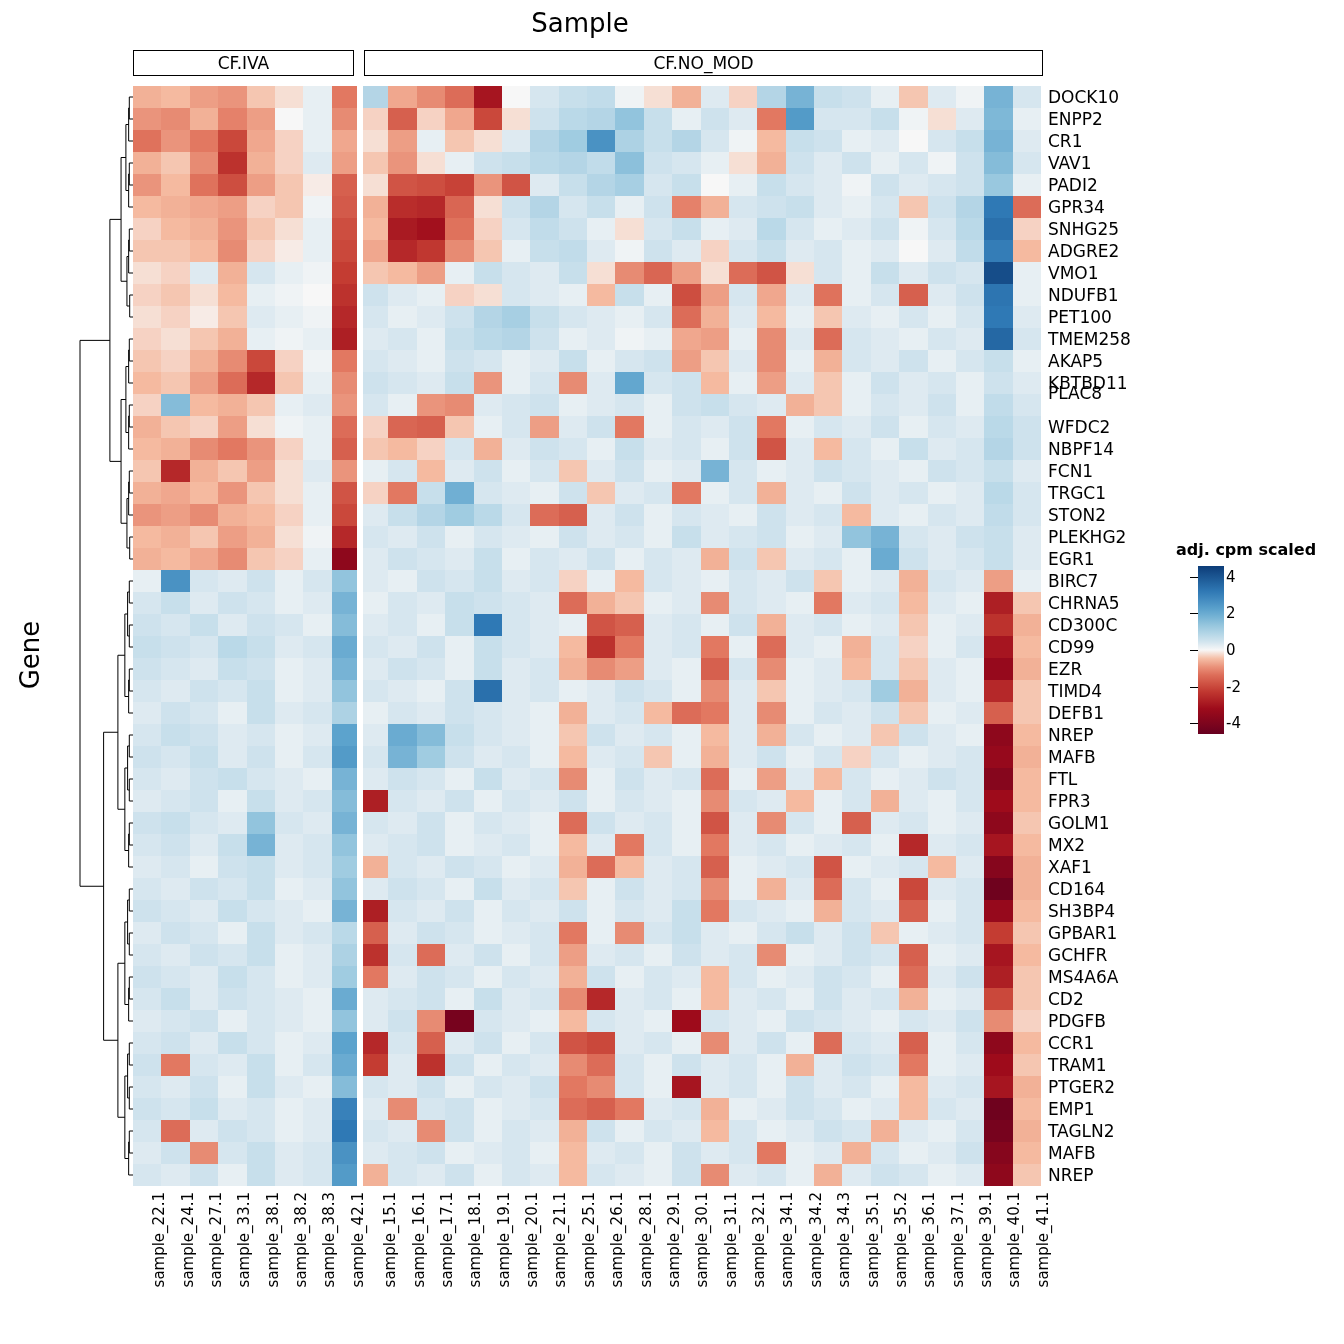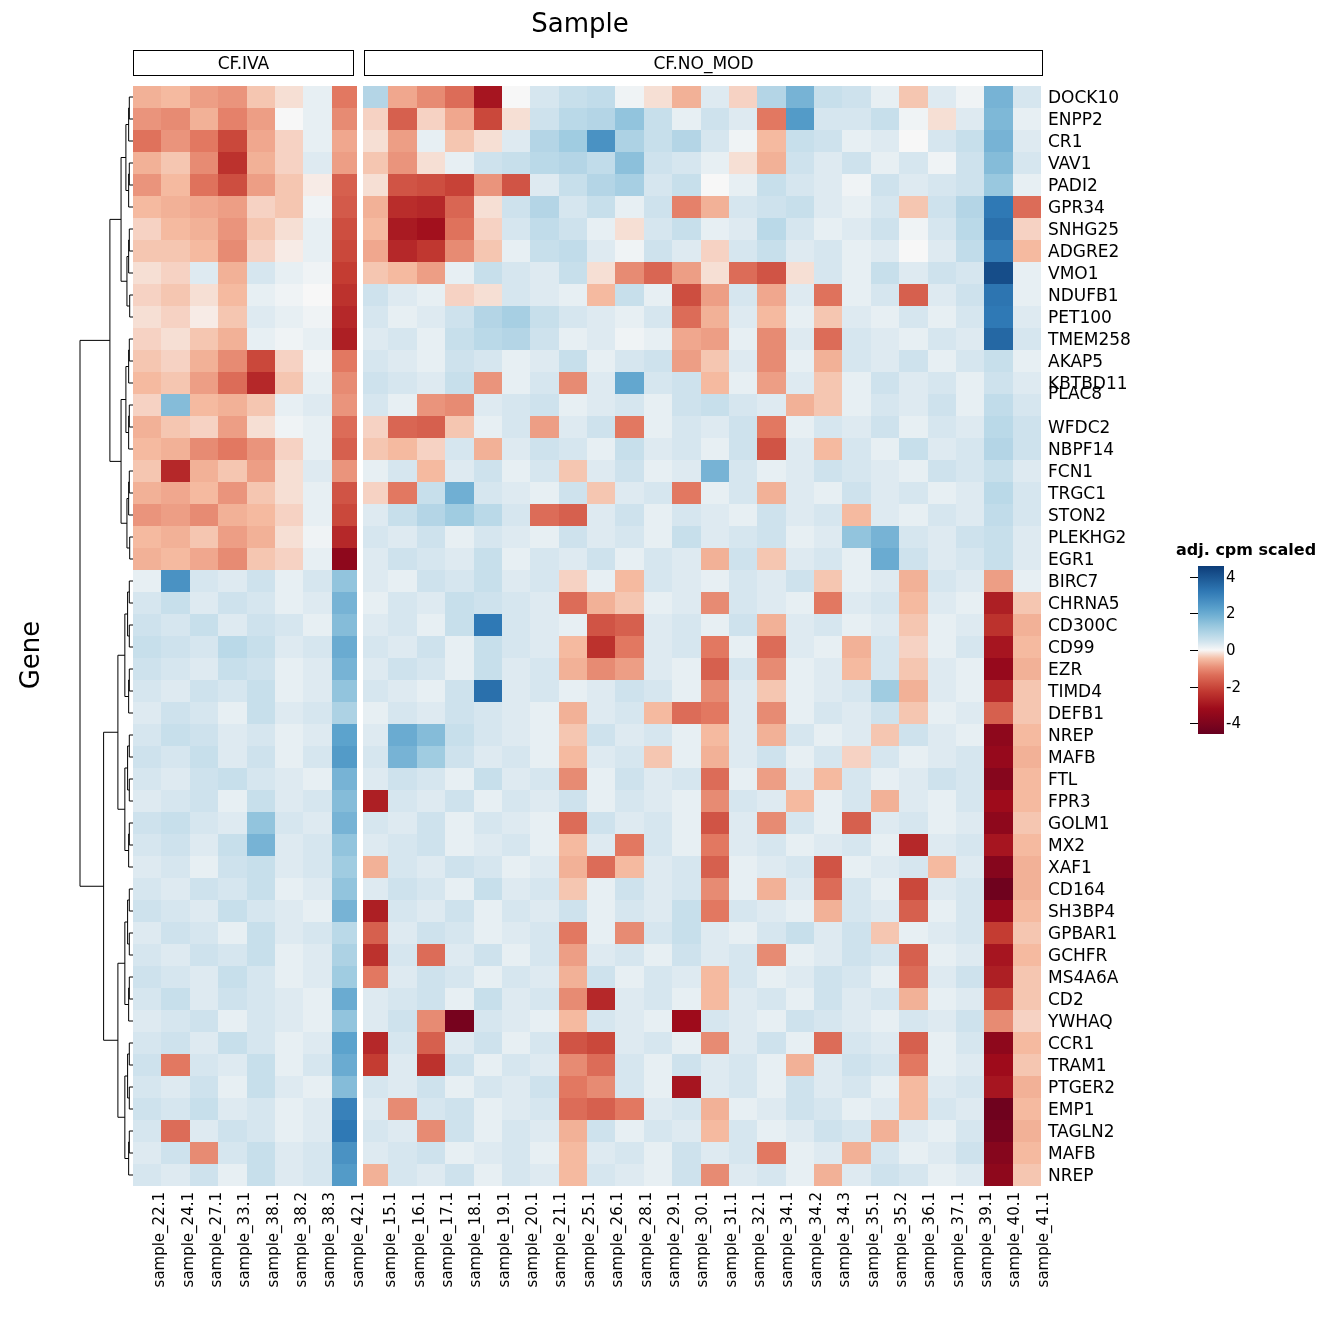--- a/index.html
+++ b/index.html
@@ -1755,21 +1755,21 @@
       <div class="row-label" style="top:707px">FPR3</div>
       <div class="row-label" style="top:729px">GOLM1</div>
       <div class="row-label" style="top:751px">MX2</div>
       <div class="row-label" style="top:773px">XAF1</div>
       <div class="row-label" style="top:795px">CD164</div>
       <div class="row-label" style="top:817px">SH3BP4</div>
       <div class="row-label" style="top:839px">GPBAR1</div>
       <div class="row-label" style="top:861px">GCHFR</div>
       <div class="row-label" style="top:883px">MS4A6A</div>
       <div class="row-label" style="top:905px">CD2</div>
-      <div class="row-label" style="top:927px">YWHAQ</div>
+      <div class="row-label" style="top:927px">PDGFB</div>
       <div class="row-label" style="top:949px">CCR1</div>
       <div class="row-label" style="top:971px">TRAM1</div>
       <div class="row-label" style="top:993px">PTGER2</div>
       <div class="row-label" style="top:1015px">EMP1</div>
       <div class="row-label" style="top:1037px">TAGLN2</div>
       <div class="row-label" style="top:1059px">MAFB</div>
       <div class="row-label" style="top:1081px">NREP</div>
     </div>
   <div class="abs" id="col-labels">
       <div class="col-label" style="left:19.1875px">sample_22.1</div>

